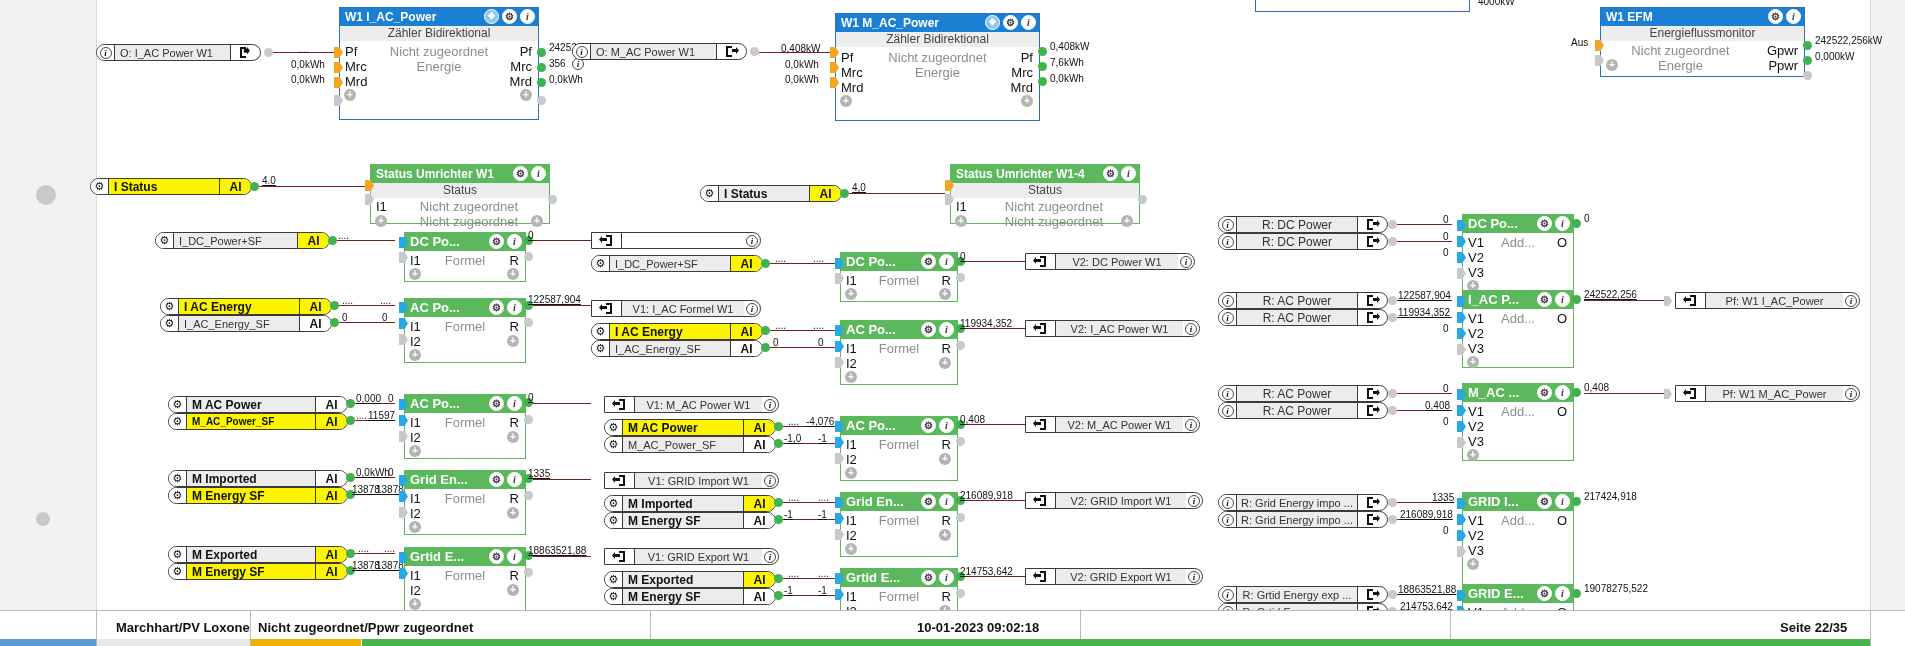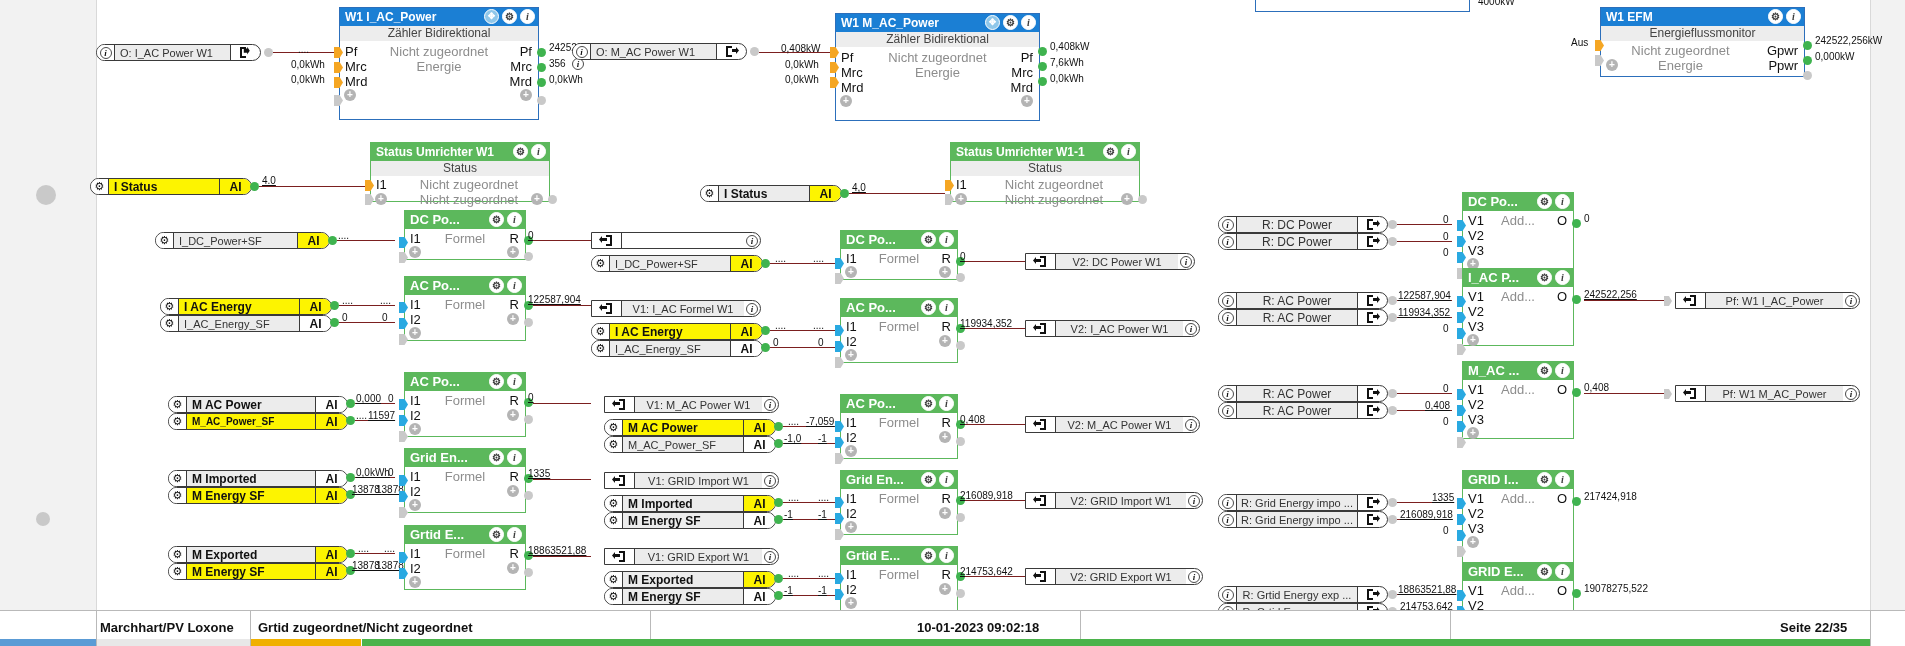--- a/index.html
+++ b/index.html
@@ -17,21 +17,21 @@
   }
   
   .guide-v { position:absolute; top:0; width:1px; height:646px; background:#d9d9d9; }
   .guide-left { left:96px; }
   .guide-right { left:1870px; }
   .top-band { position:absolute; left:0; top:0; width:96px; height:646px; background:#f2f2f2; }
   .right-band { position:absolute; left:1871px; top:0; width:34px; height:646px; background:#f2f2f2; }
 
   
   .blk { position:absolute; background:#ffffff; border:1px solid #2c6fbb; }
-  .blk.green { border-color:#5cb85c; }
+  .blk.green { border-color:#5cb85c;margin-top:22px; }
   .blk-title {
     height:18px; background:#1b7fd4; color:#ffffff;
     font-size:12px; font-weight:bold; line-height:18px;
     padding-left:5px; position:relative; white-space:nowrap; overflow:hidden;
   }
   .blk.green > .blk-title { background:#5cb85c; }
   .blk-icons { position:absolute; right:3px; top:1px; display:flex; gap:3px; }
   .ic {
     width:15px; height:15px; border-radius:50%;
     display:inline-flex; align-items:center; justify-content:center;
@@ -326,21 +326,21 @@
         <span class="plus" style="right:6px; top:1px;">+</span>
       </div>
     </div>
   </div>
   <div class="nub in" style="left:365px; top:180px;"></div>
   <div class="nub in gray" style="left:365px; top:194px;"></div>
   <div class="nub out gray" style="left:548px; top:195px;"></div>
 
   <div class="blk green" style="left:950px; top:142px; width:190px; height:60px;">
     <div class="blk-title">
-      <span>Status Umrichter W1-1</span>
+      <span>Status Umrichter W1-4</span>
       <span class="blk-icons">
         <span class="ic">⚙</span>
         <span class="ic">
             <span style="font-family:'Liberation Serif',serif;font-style:italic;">i</span>
           </span>
       </span>
     </div>
     <div class="blk-sub">Status</div>
     <div class="blk-body" style="padding-top:1px;">
       <div class="rowline">
@@ -815,21 +815,21 @@
         <span class="gearglyph">⚙</span>
       </span>
     <span class="nm">M_AC_Power_SF</span>
     <span class="tag">AI</span>
   </div>
   <div class="nub out" style="left:774px; top:422px;"></div>
   <div class="nub out" style="left:774px; top:439px;"></div>
   <div class="wire" style="left:783px; top:426px; width:54px;"></div>
   <div class="wire" style="left:783px; top:443px; width:54px;"></div>
   <div class="vlabel" style="left:788px; top:416px;">....</div>
-  <div class="vlabel u" style="left:806px; top:416px;">-7,059</div>
+  <div class="vlabel u" style="left:806px; top:416px;">-4,076</div>
   <div class="vlabel u" style="left:784px; top:433px;">-1,0</div>
   <div class="vlabel u" style="left:818px; top:433px;">-1</div>
 
   <div class="blk green" style="left:840px; top:394px; width:118px; height:65px;">
     <div class="blk-title" style="font-size:13px;">
       <span>AC Po...</span>
       <span class="blk-icons">
           <span class="ic">⚙</span>
           <span class="ic">
             <span style="font-family:'Liberation Serif',serif;font-style:italic;">i</span>
@@ -1391,22 +1391,22 @@
   <div class="nub out" style="left:1572px; top:589px;"></div>
   <div class="vlabel" style="left:1584px; top:583px;">19078275,522</div>
 
   <div class="footer">
     <div class="sep" style="left:96px;"></div>
     <div class="sep" style="left:250px;"></div>
     <div class="sep" style="left:650px;"></div>
     <div class="sep" style="left:1080px;"></div>
     <div class="sep" style="left:1450px;"></div>
     <div class="sep" style="left:1870px;"></div>
-    <div class="cell" style="left:100px;">Marchhart/PV Loxone</div>
-    <div class="cell" style="left:258px;">Grtid zugeordnet/Nicht zugeordnet</div>
+    <div class="cell" style="left:116px;">Marchhart/PV Loxone</div>
+    <div class="cell" style="left:258px;">Nicht zugeordnet/Ppwr zugeordnet</div>
     <div class="cell" style="left:917px;">10-01-2023 09:02:18</div>
     <div class="cell" style="left:1780px;">Seite 22/35</div>
     <div class="swatch" style="left:0; width:96px; background:#5a9bd5;"></div>
     <div class="swatch" style="left:97px; width:153px; background:#e8e8e8;"></div>
     <div class="swatch" style="left:251px; width:110px; background:#f0b000;"></div>
     <div class="swatch" style="left:362px; width:1508px; background:#4bb34b;"></div>
   </div>
 </div>
 
 </body></html>

